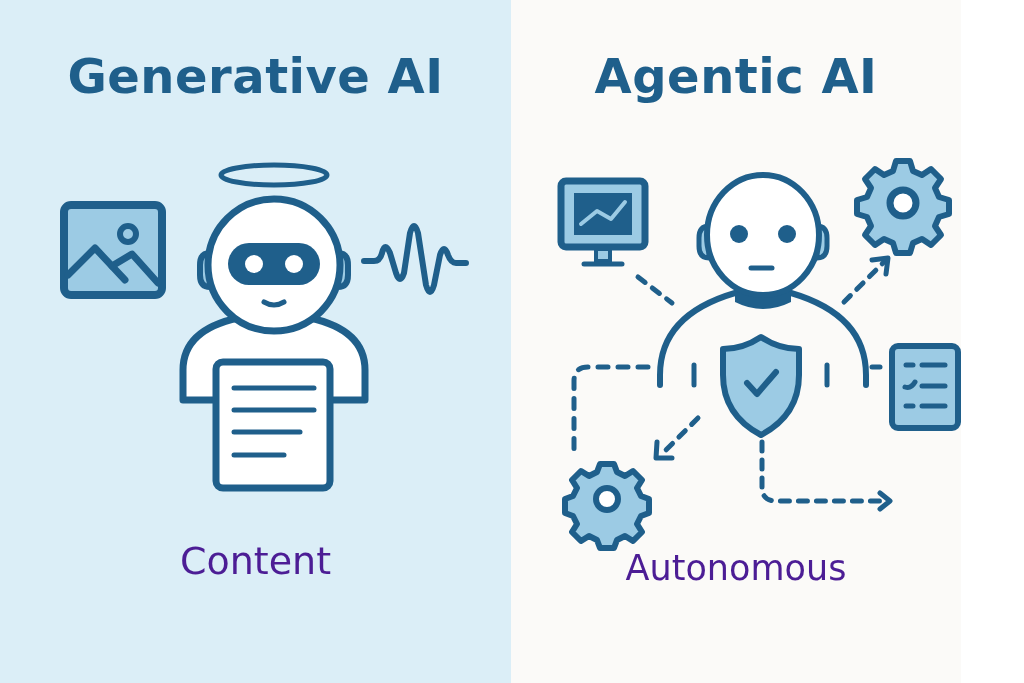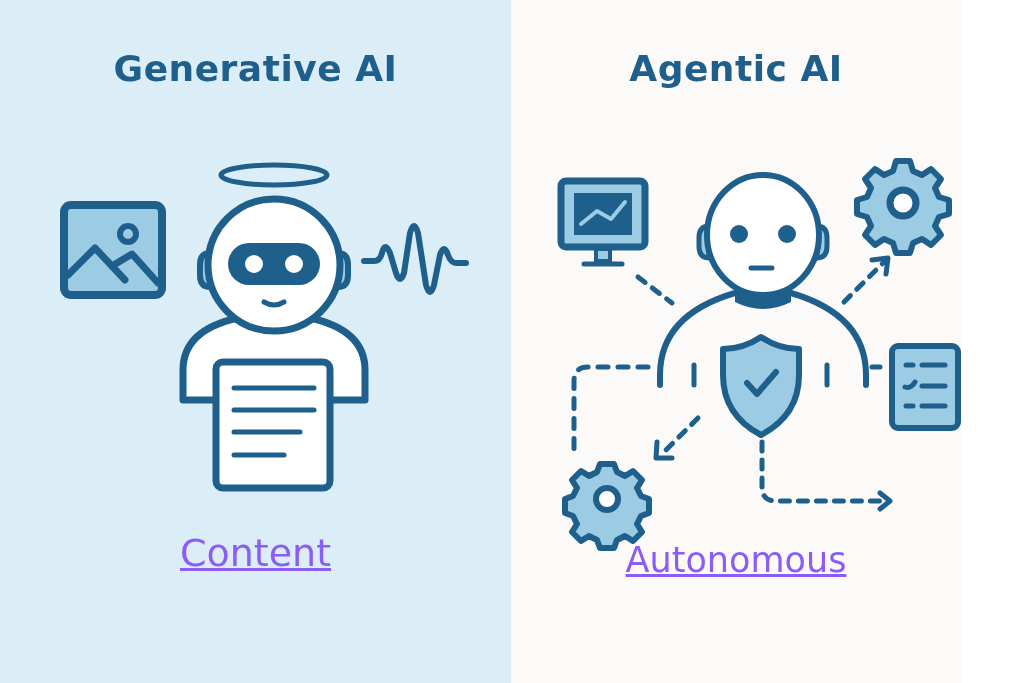--- a/index.html
+++ b/index.html
@@ -5,26 +5,26 @@
   html, body { margin: 0; padding: 0; }
   body {
     width: 1024px; height: 683px; position: relative; overflow: hidden;
     font-family: "DejaVu Sans", "Liberation Sans", sans-serif;
   }
   .panel { position: absolute; top: 0; height: 683px; }
   .panel-left { left: 0; width: 511px; background: #dbeef7; }
   .panel-right { left: 511px; width: 450px; background: #fbfaf8; }
   .title {
     position: absolute; top: 48px; left: 0; right: 0; text-align: center;
-    font-weight: bold; font-size: 36px; color: #1f5f8b; letter-spacing: 0.5px;
+    font-weight: bold; font-size: 48px; color: #1f5f8b; letter-spacing: 0.5px;
     margin: 0;
   }
   .caption {
     position: absolute; left: 0; right: 0; text-align: center;
-    color: #8b5cf6; font-size: 38px; line-height: 46px; margin: 0; text-decoration: underline;
+    color: #4c1d95; font-size: 38px; line-height: 46px; margin: 8px;
   }
   .caption-left { top: 530px; }
   .caption-right { top: 537px; font-size: 35px; line-height: 46px; }
   .caption span { display: block; }
   svg.art { position: absolute; left: 0; top: 0; }
 </style>
 </head>
 <body>
 
 <div class="panel panel-left">

